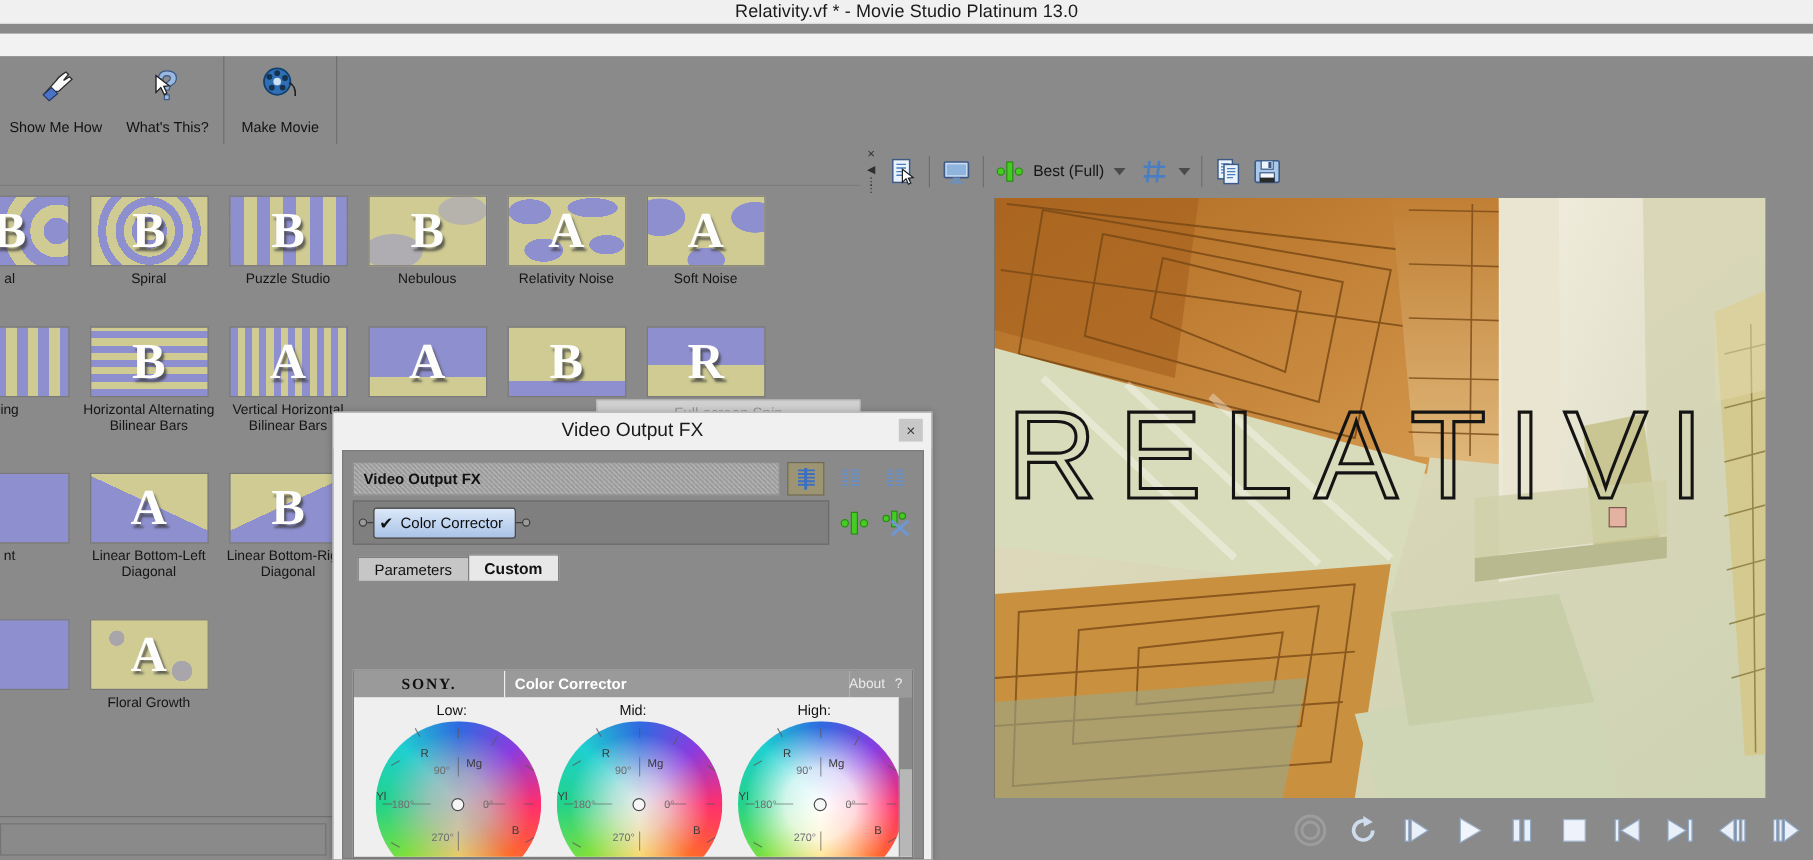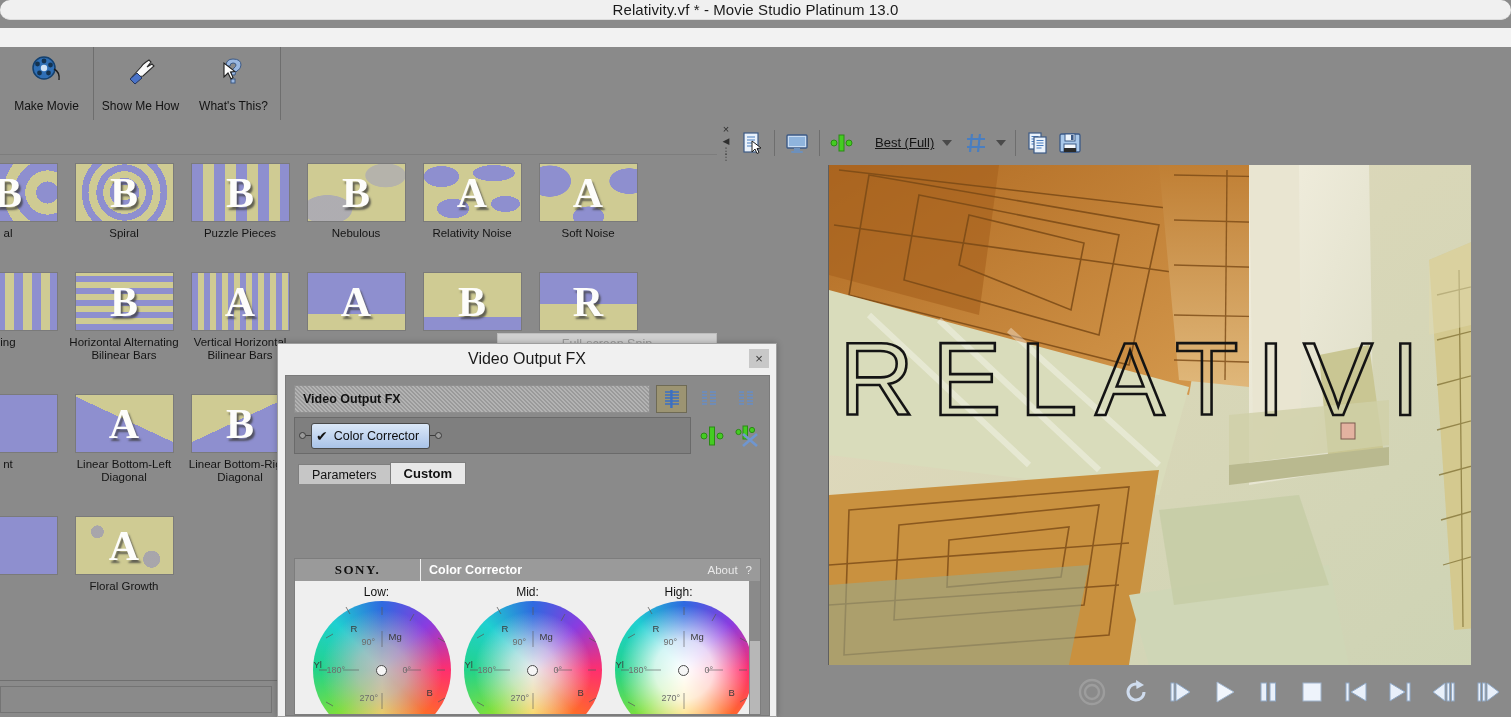--- a/index.html
+++ b/index.html
@@ -10,21 +10,21 @@
     font-family: "Liberation Sans", sans-serif;
     background: #8a8a8a;
   }
   #root { position: relative; width: 1511px; height: 717px; overflow: hidden; }
 
   
   .titlebar {
     position: absolute; left: 0; top: 0; width: 1511px; height: 20px;
     background: #f0f0f0;
     border-bottom: 1px solid #dcdcdc;
-    display: flex; align-items: center; justify-content: center; border-radius: 13px;
+    display: flex; align-items: center; justify-content: center;
   }
   .titlebar .title {
     font-size: 15px; color: #1a1a1a; letter-spacing: .1px;
   }
 
   
   .toolbar-outer {
     position: absolute; left: 0; top: 28px; width: 1511px; height: 92px;
     background: #8a8a8a;
   }
@@ -114,21 +114,21 @@
     position: absolute; left: 2px; top: 4px; width: 14px; height: 60px;
     display:flex; flex-direction: column; align-items:center; gap:2px;
     color: #2e2e2e;
   }
   .pv-dock .x { font-size: 11px; line-height: 10px; }
   .pv-dock .tri { font-size: 9px; line-height: 10px; }
   .pv-dock .dots { font-size: 9px; line-height: 6px; letter-spacing:0; }
   .pv-sep { width: 1px; height: 26px; background: #6e6e6e; margin: 0 9px; }
   .pv-btn { display:flex; align-items:center; justify-content:center; cursor:pointer; }
   .pv-quality {
-    font-size: 13px; color: #151515; margin-left: 22px; white-space: nowrap; text-decoration: underline;
+    font-size: 13px; color: #151515; margin-left: 8px; white-space: nowrap;
   }
   .caret { width:0;height:0;border-left:5px solid transparent;border-right:5px solid transparent;border-top:6px solid #4a4a4a; }
   .pv-video {
     position: absolute; left: 111px; top: 45px; width: 643px; height: 500px;
     overflow: hidden; background:#d8cfa8;
     border-left: 1px solid #5f5f5f;
   }
   .pv-transport {
     position: absolute; left: 0; bottom: 0; width: 794px; height: 50px;
     display: flex; align-items: center; justify-content: flex-end;
@@ -283,54 +283,54 @@
     <div class="title">Relativity.vf * - Movie Studio Platinum 13.0</div>
   </div>
 
   <div class="toolbar-outer">
     <div class="toolbar-gap"></div>
     <div class="toolbar">
       <div class="tb-group">
         <div class="tb-btn">
           <span>
             <svg class="tb-icon" viewBox="0 0 34 32">
+              <path d="M8 22 L17 12 q2-3 5-5 l3-2 2 2 -4 5 5-3 2 2 -11 10 z" fill="#fafafa" stroke="#2a2a2a" stroke-width="1.1"></path>
+              <path d="M6 24 l7-6 5 5 -7 6 z" fill="#4a73c8" stroke="#23355e" stroke-width="1"></path>
+            </svg>
+          </span>
+          <span class="lbl">Show Me How</span>
+        </div>
+        <div class="tb-btn">
+          <span>
+            <svg class="tb-icon" viewBox="0 0 34 32">
+              <path d="M16 4 q8 0 8 6 q0 4-4 6 q-2 1-2 4 h-4 q0-5 3-7 q2-1.5 2-3 q0-2-3-2 q-3 0-3 3 h-4 q0-7 7-7z" fill="#9ab7e0" stroke="#3c5a86" stroke-width="1"></path>
+              <rect x="14" y="24" width="4" height="4" fill="#9ab7e0" stroke="#3c5a86" stroke-width="1"></rect>
+              <path d="M7 8 L7 22 L11 18 L14 24 L16 22.5 L13.5 17 L18 16.5 z" fill="#fff" stroke="#1e1e1e" stroke-width="1.1"></path>
+            </svg>
+          </span>
+          <span class="lbl">What's This?</span>
+        </div>
+      </div>
+      <div class="tb-group">
+        <div class="tb-btn">
+          <span>
+            <svg class="tb-icon" viewBox="0 0 34 32">
               <circle cx="14" cy="13" r="11" fill="#2f6fb5" stroke="#14406e" stroke-width="1.5"></circle>
               <circle cx="14" cy="13" r="3.2" fill="#cfe2f5"></circle>
               <circle cx="14" cy="6" r="2.4" fill="#15334f"></circle>
               <circle cx="20.5" cy="10" r="2.4" fill="#15334f"></circle>
               <circle cx="18.5" cy="18" r="2.4" fill="#15334f"></circle>
               <circle cx="9.5" cy="18" r="2.4" fill="#15334f"></circle>
               <circle cx="7.5" cy="9" r="2.4" fill="#15334f"></circle>
               <path d="M24 14 q6 3 5 11" stroke="#1e1e1e" stroke-width="1.4" fill="none"></path>
             </svg>
           </span>
           <span class="lbl">Make Movie</span>
         </div>
       </div>
-      <div class="tb-group">
-        <div class="tb-btn">
-          <span>
-            <svg class="tb-icon" viewBox="0 0 34 32">
-              <path d="M8 22 L17 12 q2-3 5-5 l3-2 2 2 -4 5 5-3 2 2 -11 10 z" fill="#fafafa" stroke="#2a2a2a" stroke-width="1.1"></path>
-              <path d="M6 24 l7-6 5 5 -7 6 z" fill="#4a73c8" stroke="#23355e" stroke-width="1"></path>
-            </svg>
-          </span>
-          <span class="lbl">Show Me How</span>
-        </div>
-        <div class="tb-btn">
-          <span>
-            <svg class="tb-icon" viewBox="0 0 34 32">
-              <path d="M16 4 q8 0 8 6 q0 4-4 6 q-2 1-2 4 h-4 q0-5 3-7 q2-1.5 2-3 q0-2-3-2 q-3 0-3 3 h-4 q0-7 7-7z" fill="#9ab7e0" stroke="#3c5a86" stroke-width="1"></path>
-              <rect x="14" y="24" width="4" height="4" fill="#9ab7e0" stroke="#3c5a86" stroke-width="1"></rect>
-              <path d="M7 8 L7 22 L11 18 L14 24 L16 22.5 L13.5 17 L18 16.5 z" fill="#fff" stroke="#1e1e1e" stroke-width="1.1"></path>
-            </svg>
-          </span>
-          <span class="lbl">What's This?</span>
-        </div>
-      </div>
     </div>
   </div>
 
   <div class="browse-pane">
     <div class="browse-head"></div>
     <div class="thumbgrid">
 
       <div class="thumbrow">
         <div class="thumbcell">
           <div class="thumb" style="background:
@@ -345,21 +345,21 @@
             <div class="glyph">B</div>
           </div>
           <div class="thumb-label">Spiral</div>
         </div>
         <div class="thumbcell">
           <div class="thumb" style="background:
                  repeating-linear-gradient(90deg,#8e8fcf 0 11px,#cfcb93 11px 22px),
                  repeating-linear-gradient(0deg,rgba(142,143,207,.55) 0 11px,rgba(207,203,147,.55) 11px 22px);">
             <div class="glyph">B</div>
           </div>
-          <div class="thumb-label">Puzzle Pieces</div>
+          <div class="thumb-label">Puzzle Studio</div>
         </div>
         <div class="thumbcell">
           <div class="thumb" style="background:
                  radial-gradient(ellipse at 20% 80%, rgba(142,143,207,.5) 0 22%, transparent 23%),
                  radial-gradient(ellipse at 80% 20%, rgba(142,143,207,.4) 0 18%, transparent 19%),
                  #cfcb93;">
             <div class="glyph">B</div>
           </div>
           <div class="thumb-label">Nebulous</div>
         </div>

